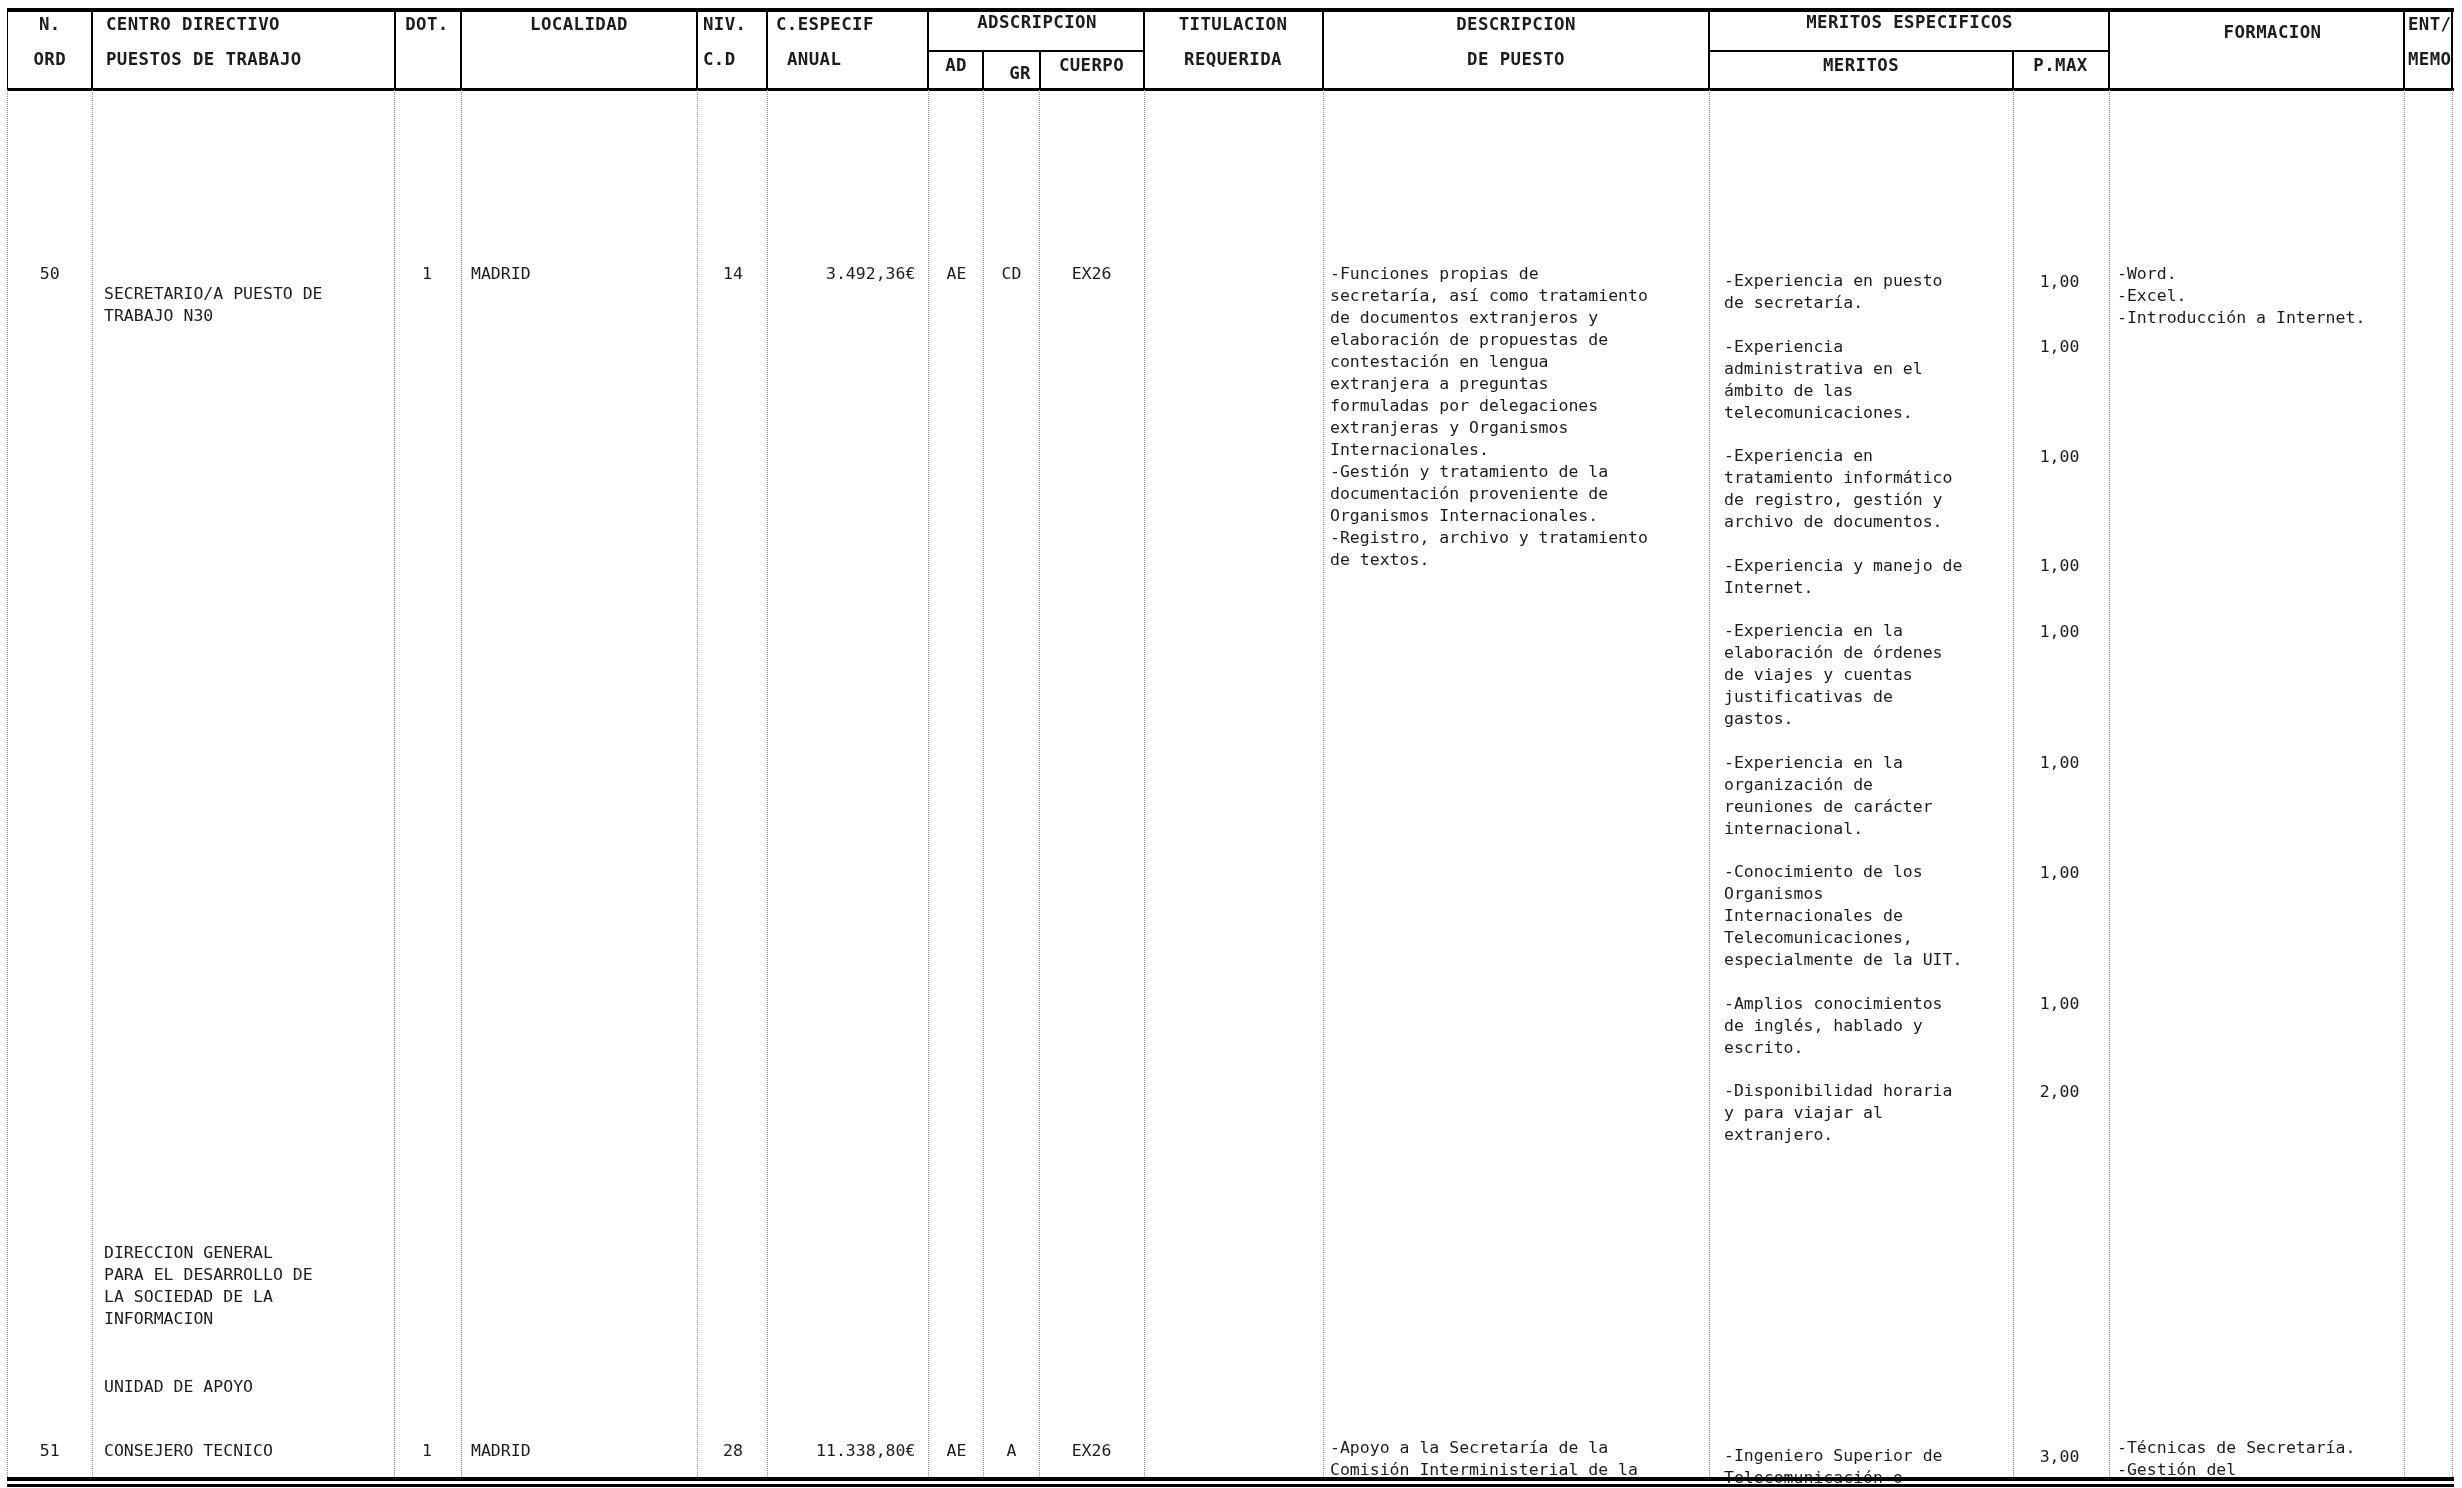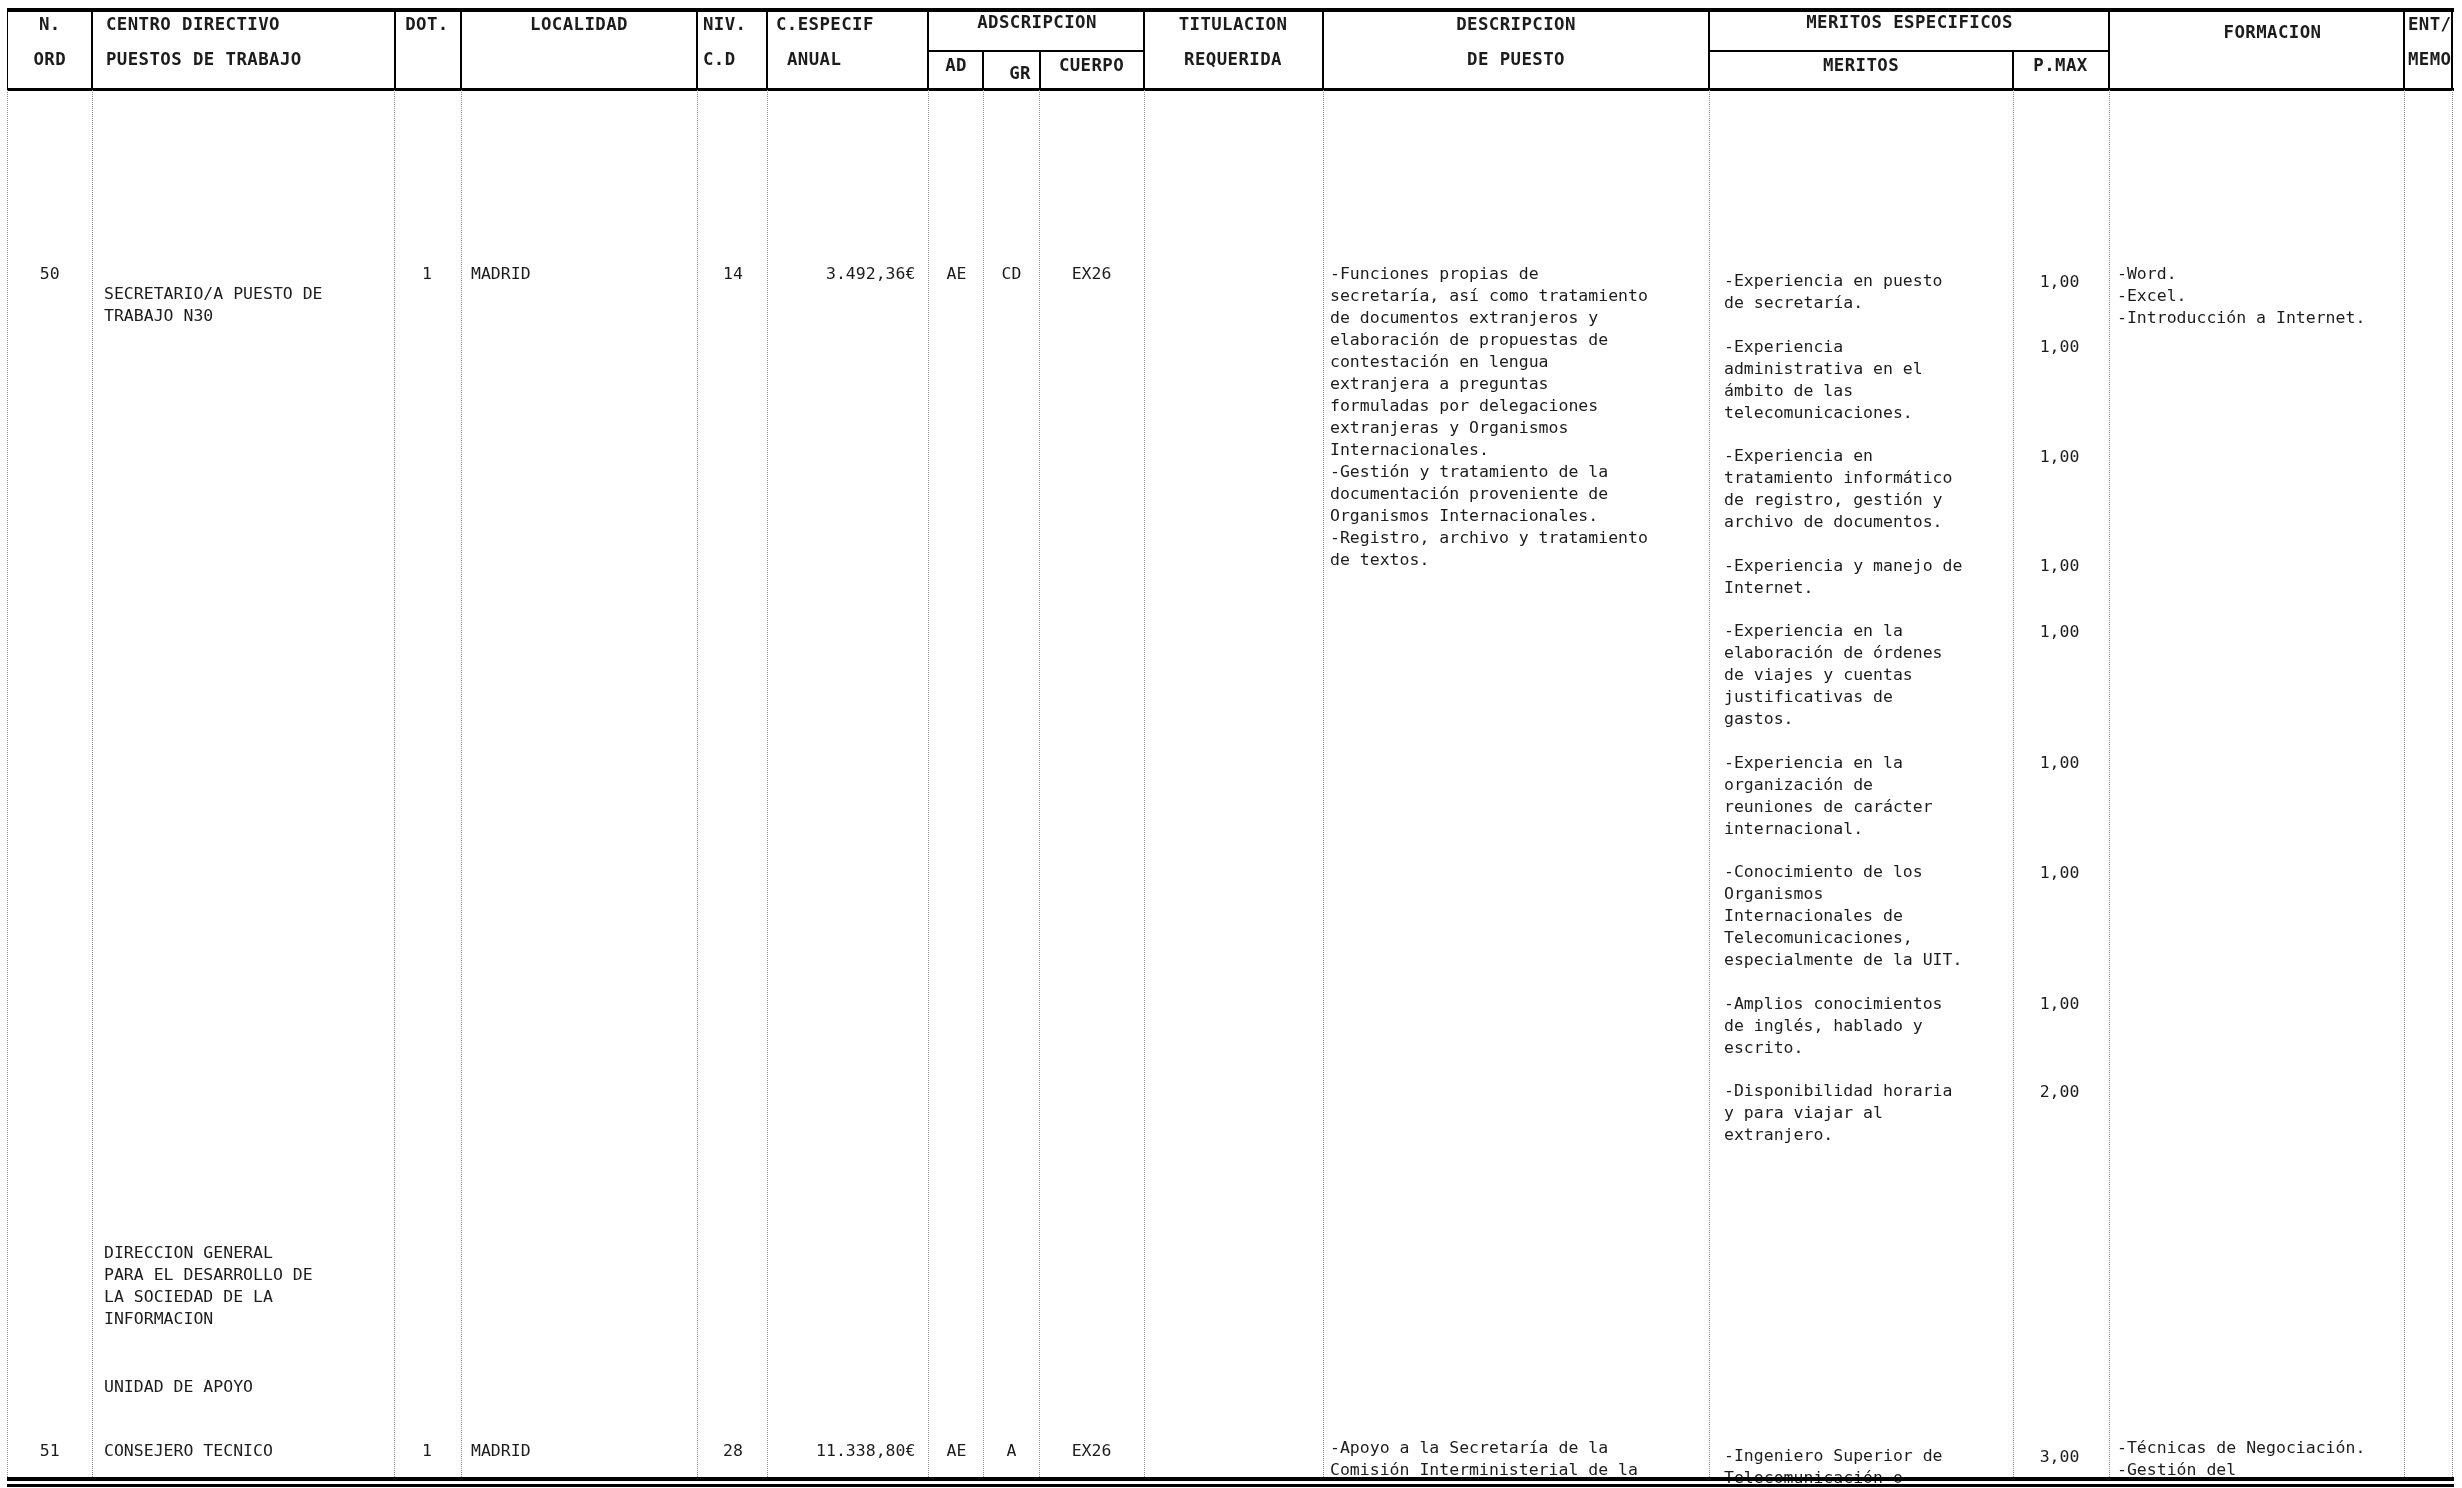--- a/index.html
+++ b/index.html
@@ -207,20 +207,20 @@
 Comisión Interministerial de la</div>
 
   <div class="mlist" style="left:1724px; top:1445px; width:386px;justify-content:flex-end;">
     <div class="m">
       <div class="mt">-Ingeniero Superior de
 Telecomunicación o</div>
       <div class="mp">3,00</div>
     </div>
   </div>
 
-  <div class="t" style="left:2117px; width:286px; top:1437px;">-Técnicas de Negociación.
+  <div class="t" style="left:2117px; width:286px; top:1437px;">-Técnicas de Secretaría.
 -Gestión del</div>
 
   <div class="hl" style="left:6.6px; top:1477px; width:2447px; height:4.1px;"></div>
   <div class="hl" style="left:6.6px; top:1484px; width:2447px; height:2.5px;"></div>
 
 </div>
 
 
 </body></html>

